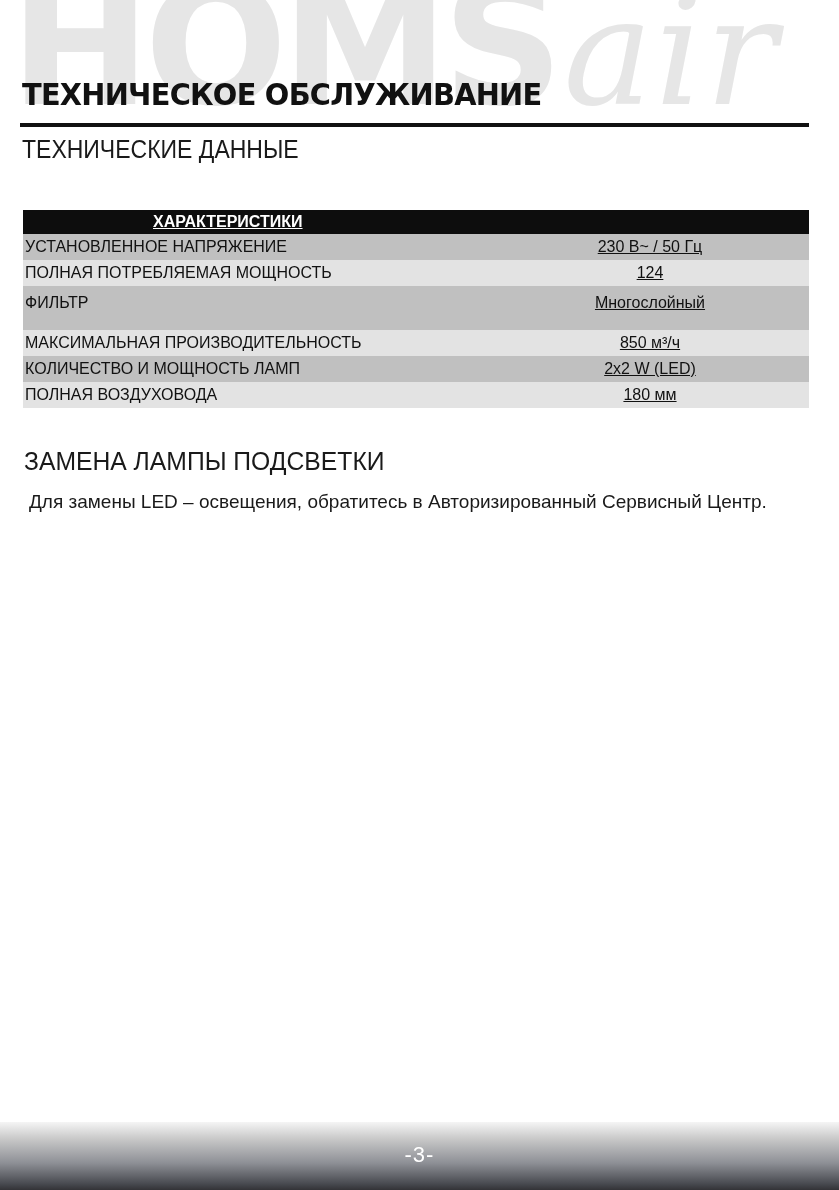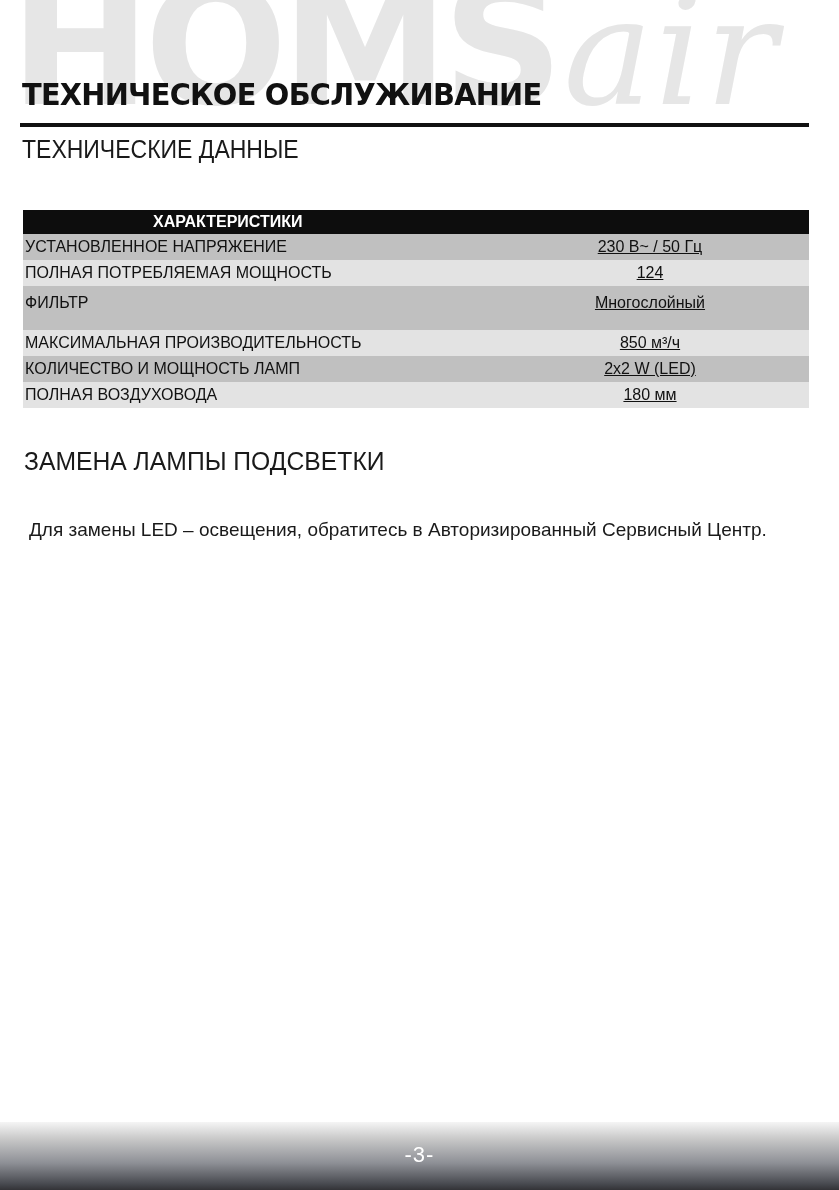--- a/index.html
+++ b/index.html
@@ -34,33 +34,33 @@
       transform: scaleX(0.92); transform-origin: left center; z-index: 1;
     }
     .spec-table {
       position: absolute; left: 23px; top: 210px; width: 786px;
       border-collapse: collapse; font-size: 16px; z-index: 1;
     }
     .spec-table th {
       background: #0d0d0d; color: #ffffff; font-weight: bold; font-size: 16px;
       height: 24px; padding: 0; text-align: left;
     }
-    .spec-table th .h-label { display: inline-block; padding-left: 130px; }
+    .spec-table th .h-label { display: inline-block; padding-left: 130px; text-decoration: underline; }
     .spec-table td { padding: 0 0 0 2px; height: 26px; color: #111; vertical-align: middle; margin-left: 36px; }
     .spec-table td.val { text-align: center; width: 318px; padding: 0; text-decoration: underline; }
     .spec-table tr.dark td { background: #c0c0c0; }
     .spec-table tr.light td { background: #e3e3e3; }
     .spec-table tr.tall td { height: 36px; vertical-align: top; padding-top: 8px; }
     .section-heading {
       position: absolute; left: 24px; top: 446px; margin: 0;
       font-weight: normal; font-size: 26px; color: #1a1a1a;
       transform: scaleX(0.95); transform-origin: left center;
     }
     .body-text {
-      position: absolute; left: 29px; top: 516px; width: 790px; margin: 0;
+      position: absolute; left: 29px; top: 488px; width: 790px; margin: 0;
       font-size: 19px; line-height: 28px; color: #1a1a1a;
     }
     .footer {
       position: absolute; left: 0; top: 1122px; width: 839px; height: 68px;
       background: linear-gradient(to bottom, #f5f5f5 0%, #c8c8c8 25%, #8e9096 60%, #4a4c52 90%, #333337 100%);
     }
     .page-number {
       position: absolute; left: 0; width: 839px; top: 20px; text-align: center;
       color: #ffffff; font-size: 22px; letter-spacing: 1px;
     }

